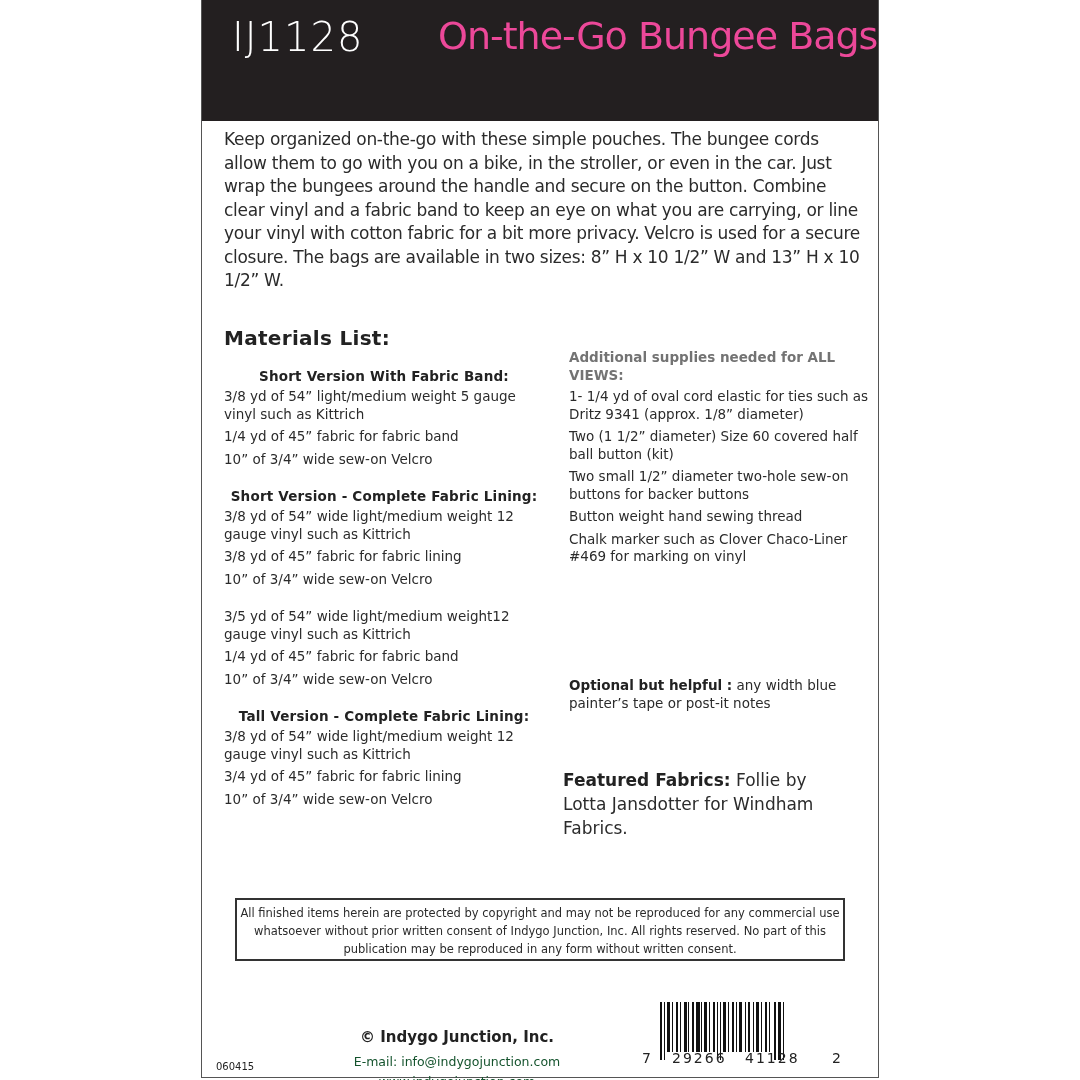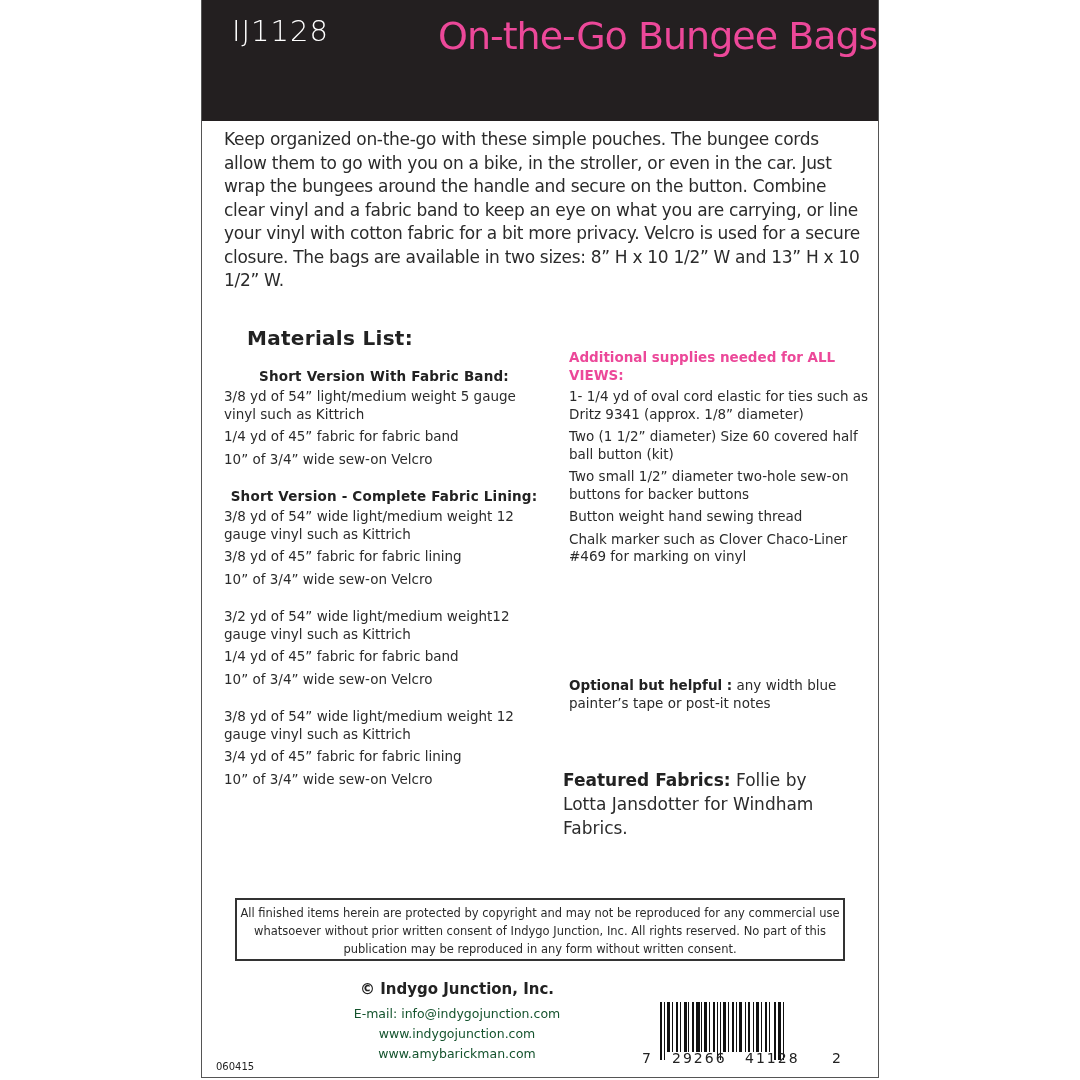--- a/index.html
+++ b/index.html
@@ -1,38 +1,38 @@
 <!DOCTYPE html>
 <html><head>
 <meta charset="utf-8">
 <style>
   html, body { margin:0; padding:0; background:#ffffff; }
   body { width:1080px; height:1080px; position:relative; overflow:hidden; font-family:"DejaVu Sans", sans-serif; color:#2a2a2a; }
   .page { position:absolute; left:201px; top:0; width:678px; height:1078px; border:1px solid #555; border-top:none; box-sizing:border-box; background:#fff; }
   .header { position:absolute; left:0; top:0; width:100%; height:121px; background:#231f20; }
-  .header .code { position:absolute; left:30px; top:14px; color:#fff; font-size:29px; font-family:"DejaVu Sans", sans-serif; font-weight:300; letter-spacing:1px; }
+  .header .code { position:absolute; left:30px; top:14px; color:#fff; font-size:40px; font-family:"DejaVu Sans", sans-serif; font-weight:300; letter-spacing:1px; }
   .header .title { position:absolute; left:236px; top:14px; color:#ec4899; font-size:38px; font-family:"DejaVu Sans", sans-serif; letter-spacing:-1px; }
   .intro { position:absolute; left:22px; top:128px; width:640px; font-size:17px; line-height:23.5px; color:#2b2b2b; letter-spacing:-0.3px; }
-  .mat-title { position:absolute; left:22px; top:326px; font-size:20px; font-weight:bold; color:#222; letter-spacing:0.3px;margin-left:23px; }
+  .mat-title { position:absolute; left:22px; top:326px; font-size:20px; font-weight:bold; color:#222; letter-spacing:0.3px; }
   .col-left { position:absolute; left:22px; top:368px; width:320px; }
   .col-right { position:absolute; left:367px; top:348px; width:310px; }
   .group { margin-bottom:20px; }
   .group h4 { margin:0 0 4px 0; font-size:13.5px; font-weight:bold; color:#222; letter-spacing:0.2px;text-align:center; }
   .group .item { font-size:13.5px; line-height:17.5px; margin-bottom:5px; color:#2b2b2b; }
-  .col-right h4 { font-size:13.5px; margin:0 16px 4px 0; line-height:18px; font-weight:bold; color:#ec4899; }
+  .col-right h4 { font-size:13.5px; margin:0 16px 4px 0; line-height:18px; font-weight:bold; color:#737373; }
   .col-right .item { font-size:13.5px; line-height:17.5px; margin-bottom:5px; color:#2b2b2b; }
   .optional { position:absolute; left:367px; top:676px; width:300px; font-size:13.5px; line-height:18px; color:#2b2b2b; }
   .optional b { color:#222; }
   .featured { position:absolute; left:361px; top:768px; width:260px; font-size:17px; line-height:24px; color:#2b2b2b; }
   .featured b { color:#222; }
   .notice { position:absolute; left:33px; top:898px; width:610px; height:63px; border:2px solid #333; box-sizing:border-box; text-align:center; font-size:11.5px; line-height:18px; padding-top:4px; color:#2b2b2b; }
   .footer { position:absolute; left:0; top:980px; width:470px; text-align:center; }
   .footer .company { font-size:15px; font-weight:bold; color:#222; margin-left:40px; }
   .footer .line { font-size:12.5px; line-height:20px; color:#14532d; margin-left:40px; }
-  .footer .company { margin-bottom:6px; }
+  .footer .company { margin-bottom:6px;margin-top:48px; }
   .code-small { position:absolute; left:14px; top:1061px; font-size:10px; color:#222; }
   .barcode { position:absolute; left:440px; top:998px; width:200px; height:72px; }
   .barcode .bars { position:absolute; left:18px; top:4px; width:165px; height:50px; display:flex; align-items:flex-start; }
   .barcode .bars span { display:block; background:#111; height:50px; }
   .barcode .num { position:absolute; font-size:14px; color:#222; top:52px; letter-spacing:2px; }
 </style>
 </head>
 <body>
 
 <div class="page">
@@ -52,25 +52,26 @@
       <div class="item">1/4 yd of 45” fabric for fabric band</div>
       <div class="item">10” of 3/4” wide sew-on Velcro</div>
     </div>
     <div class="group">
       <h4>Short Version - Complete Fabric Lining:</h4>
       <div class="item">3/8 yd of 54” wide light/medium weight 12 gauge vinyl such as Kittrich</div>
       <div class="item">3/8 yd of 45” fabric for fabric lining</div>
       <div class="item">10” of 3/4” wide sew-on Velcro</div>
     </div>
     <div class="group">
-      <div class="item">3/2 yd of 54” wide light/medium weight12 gauge vinyl such as Kittrich</div>
+      <div class="item">3/5 yd of 54” wide light/medium weight12 gauge vinyl such as Kittrich</div>
       <div class="item">1/4 yd of 45” fabric for fabric band</div>
       <div class="item">10” of 3/4” wide sew-on Velcro</div>
     </div>
     <div class="group">
+      <h4>Tall Version - Complete Fabric Lining:</h4>
       <div class="item">3/8 yd of 54” wide light/medium weight 12 gauge vinyl such as Kittrich</div>
       <div class="item">3/4 yd of 45” fabric for fabric lining</div>
       <div class="item">10” of 3/4” wide sew-on Velcro</div>
     </div>
   </div>
 
   <div class="col-right">
     <h4>Additional supplies needed for ALL VIEWS:</h4>
     <div class="item">1- 1/4 yd of oval cord elastic for ties such as Dritz 9341 (approx. 1/8” diameter)</div>
     <div class="item">Two (1 1/2” diameter) Size 60 covered half ball button (kit)</div>

